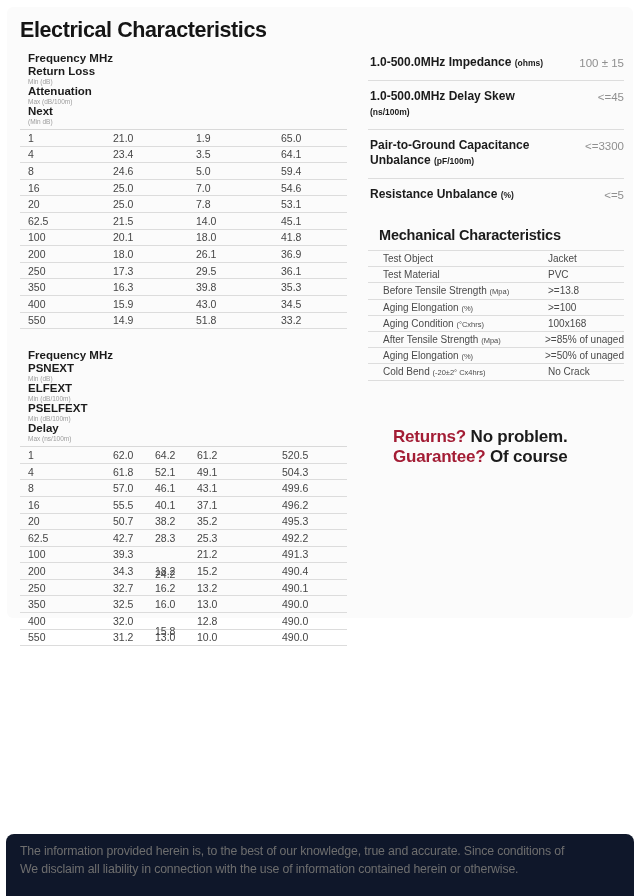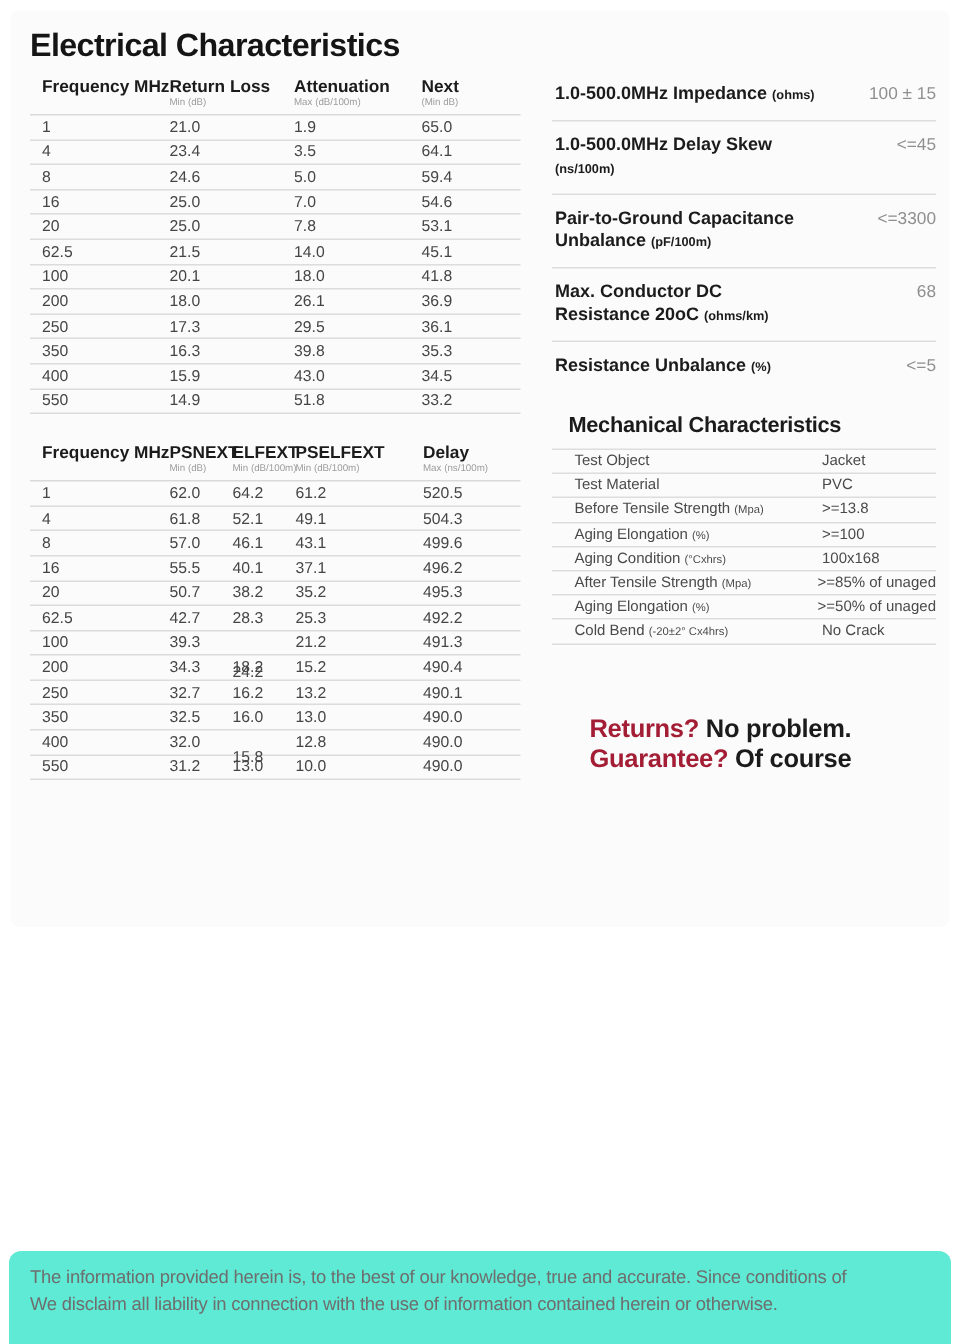--- a/index.html
+++ b/index.html
@@ -18,21 +18,21 @@
     border-radius:6px;
   }
   .title {
     position:absolute; left:13px; top:11px; margin:0;
     font-size:21.5px; font-weight:800; letter-spacing:-0.4px;
     color:#151515;
   }
   
   .left-col { position:absolute; left:13px; top:45px; width:327px; }
   .dtable + .dtable { margin-top:20px; }
-  .thead { display:flex; padding:0 0 4px 8px; border-bottom:1px solid #d9d9d9; }
+  .thead { display:flex; padding:0 0 4px 8px; border-bottom:1px solid #d9d9d9;flex-direction:column; }
   .hcell { flex:0 0 auto; }
   .hlabel { font-size:11.5px; font-weight:700; color:#1b1b1b; white-space:nowrap; }
   .hsub { font-size:6.5px; color:#9c9c9c; margin-top:1px; white-space:nowrap; }
   .trow { display:flex; align-items:center; height:16.6px; border-bottom:1px solid #dcdcdc; padding-left:8px; }
   .tcell { font-size:10.5px; color:#454545; white-space:nowrap; }
   
   .right-col { position:absolute; left:361px; top:40px; width:256px; }
   .spec-row { display:flex; justify-content:space-between; padding:8px 0 8px 2px; border-bottom:1px solid #dddddd; }
   .spec-row:last-child { border-bottom:none; }
   .spec-label { width:176px; font-size:12px; font-weight:700; color:#1b1b1b; line-height:15.5px; }
@@ -44,21 +44,21 @@
   .mech-label { padding-left:15px; width:180px; font-size:10px; color:#4a4a4a; white-space:nowrap; }
   .mech-unit { font-size:7.5px; color:#4a4a4a; }
   .mech-value { flex:1; font-size:10px; color:#4a4a4a; white-space:nowrap; }
   .marketing { margin:46px 0 0 25px; font-size:17px; font-weight:800; line-height:20.5px; letter-spacing:-0.2px; }
   .red  { color:#a31d35; }
   .dark { color:#1b1b1b; }
   
   .footer {
     position:absolute; left:6px; top:834px;
     width:628px; height:62px;
-    background:#5eead4;
+    background:#0f172a;
     border-radius:8px 8px 0 0;
     padding:9px 14px;
     color:#6e6e6e;
     font-size:12.3px; line-height:17.5px; letter-spacing:-0.15px;
   }
   .footer div { white-space:nowrap; }
 </style>
 </head>
 <body>
 
@@ -278,24 +278,20 @@
           <div class="spec-label"><span>1.0-500.0MHz Impedance </span><span class="spec-unit">(ohms)</span></div>
           <div class="spec-value">100 ± 15</div>
         </div>
         <div class="spec-row">
           <div class="spec-label"><span>1.0-500.0MHz Delay Skew </span><span class="spec-unit">(ns/100m)</span></div>
           <div class="spec-value">&lt;=45</div>
         </div>
         <div class="spec-row">
           <div class="spec-label"><span>Pair-to-Ground Capacitance Unbalance </span><span class="spec-unit">(pF/100m)</span></div>
           <div class="spec-value">&lt;=3300</div>
-        </div>
-        <div class="spec-row">
-          <div class="spec-label"><span>Max. Conductor DC Resistance 20oC </span><span class="spec-unit">(ohms/km)</span></div>
-          <div class="spec-value">68</div>
         </div>
         <div class="spec-row">
           <div class="spec-label"><span>Resistance Unbalance </span><span class="spec-unit">(%)</span></div>
           <div class="spec-value">&lt;=5</div>
         </div>
       </div>
 
     <h2 class="mech-title">Mechanical Characteristics</h2>
     <div class="mech-table">
         <div class="mech-row">

